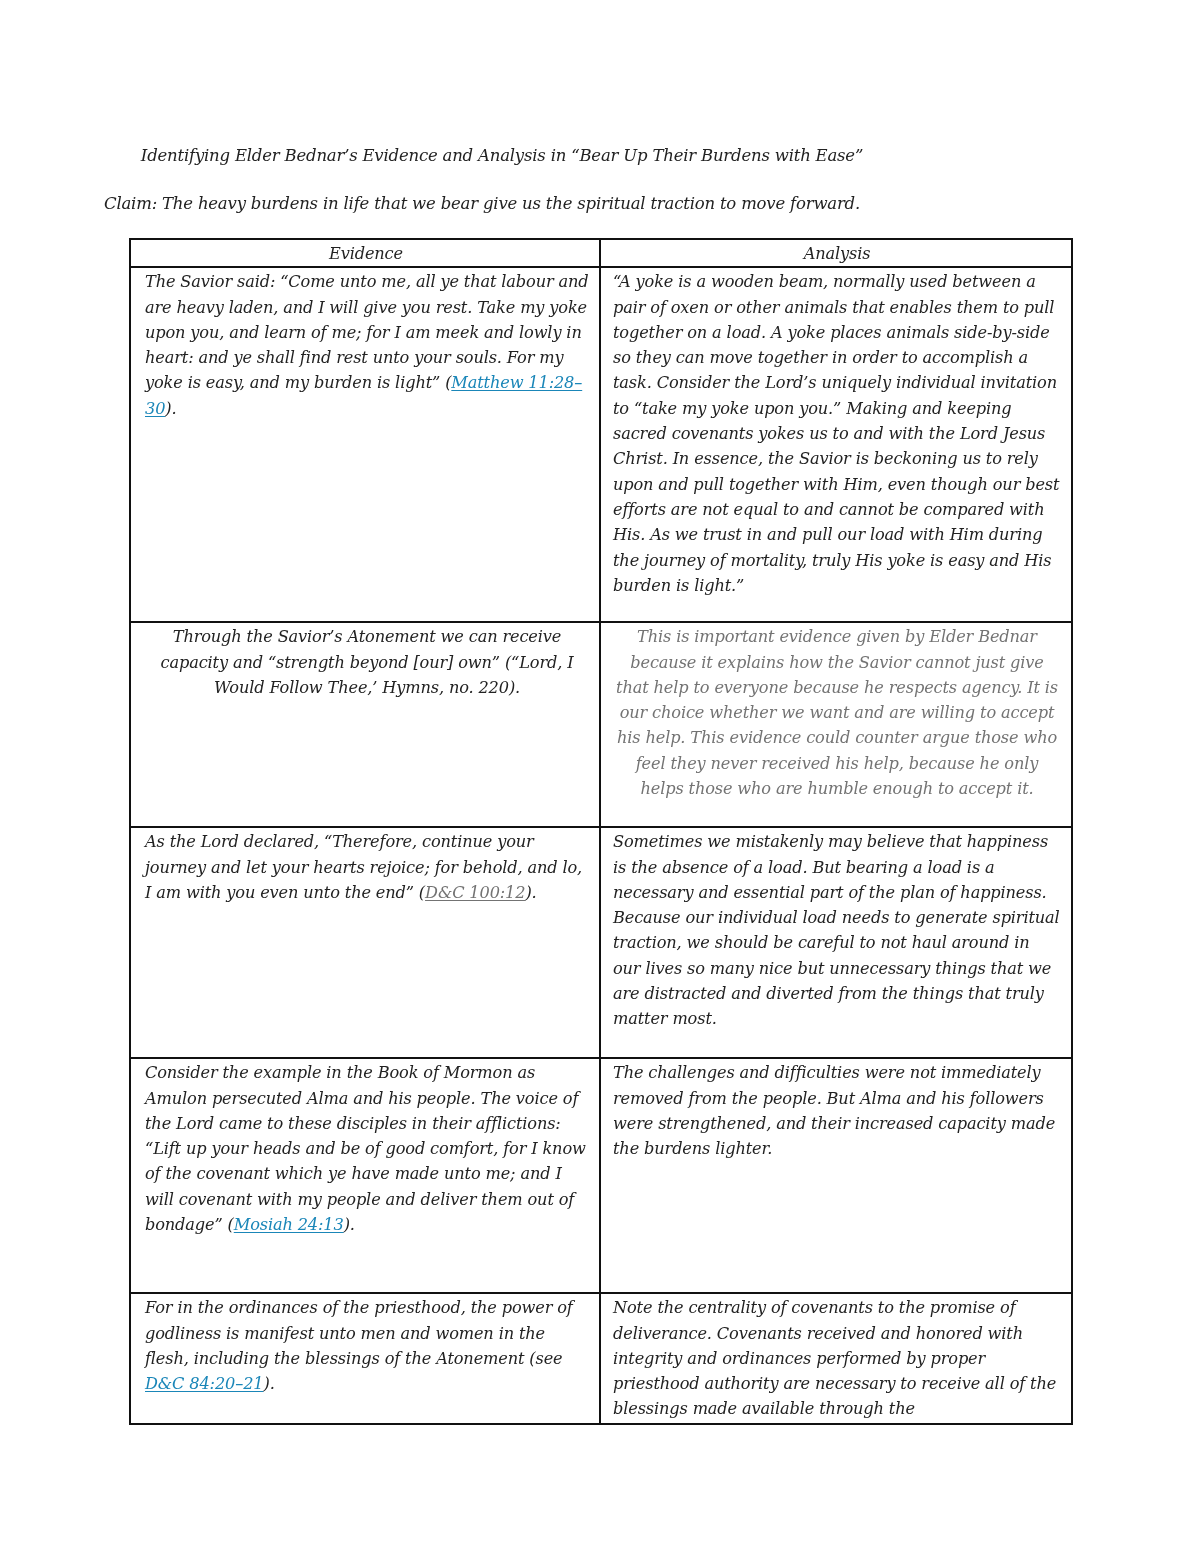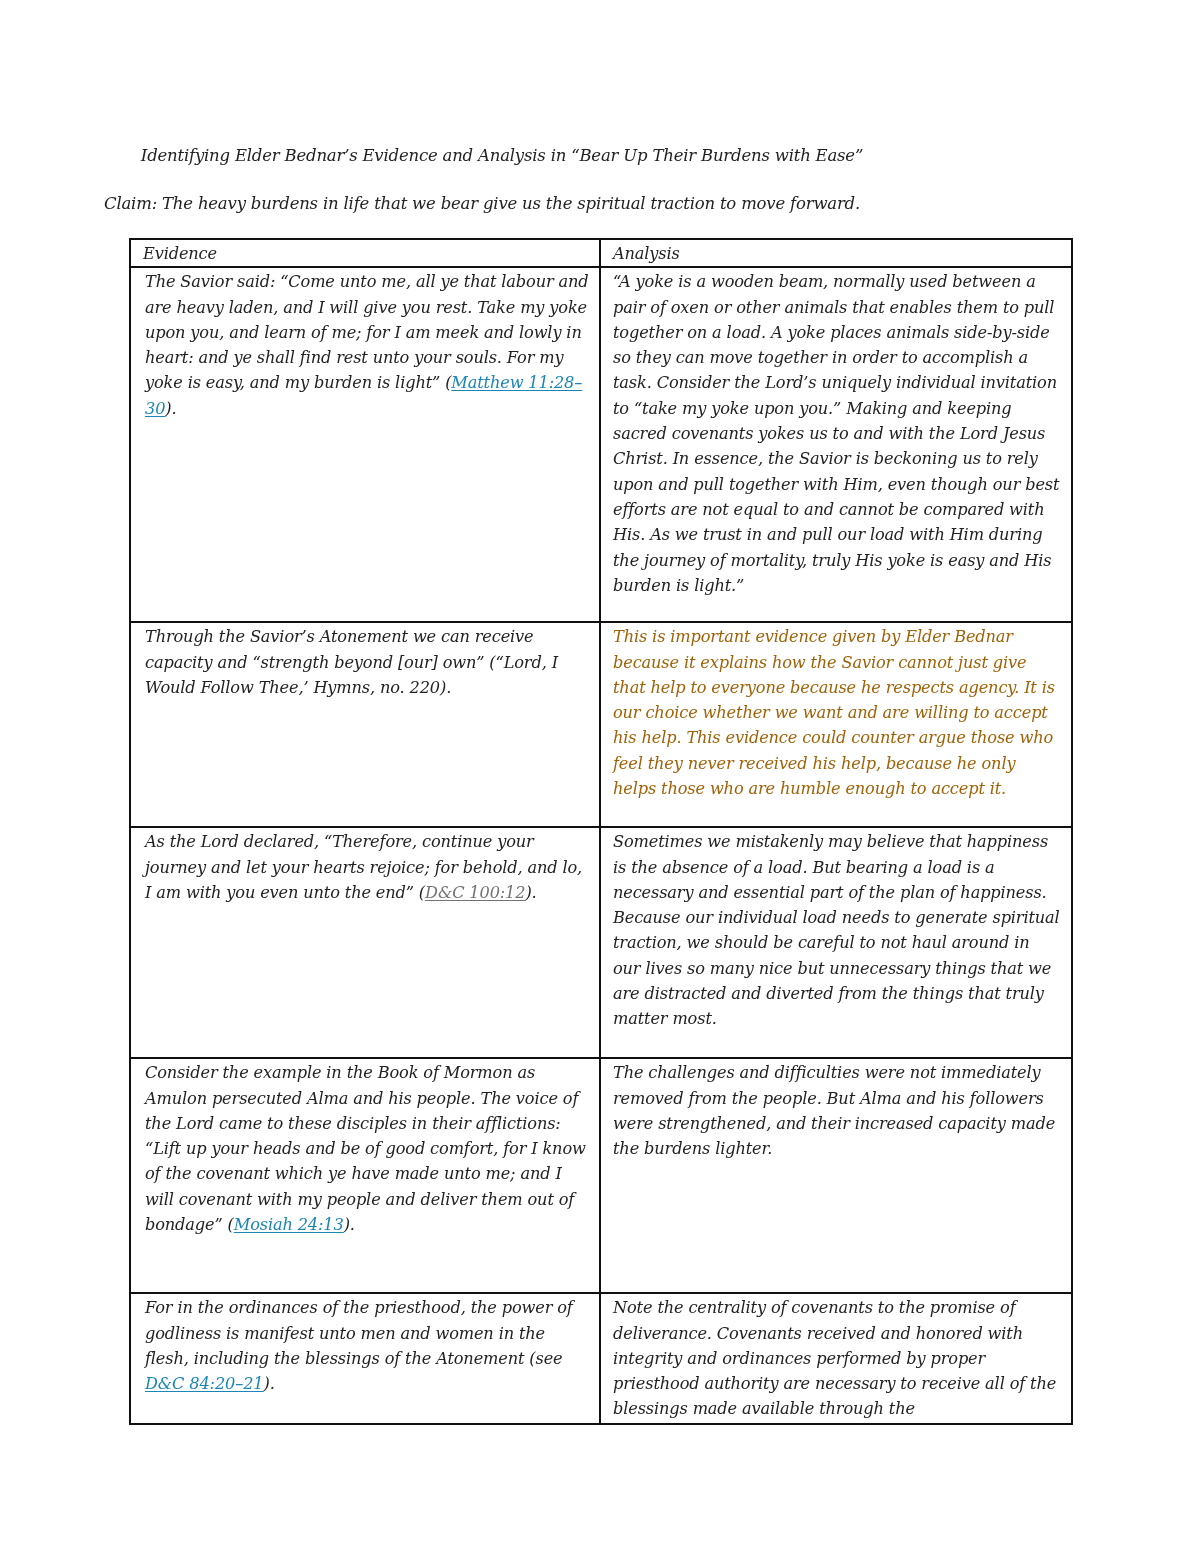--- a/index.html
+++ b/index.html
@@ -19,29 +19,29 @@
   table.ea {
     position: absolute; left: 129px; top: 238px; width: 942px;
     border-collapse: collapse; table-layout: fixed;
     border: 2px solid #111;
   }
   table.ea th, table.ea td {
     border: 2px solid #111; vertical-align: top;
     font-style: italic; font-size: 16.2px; line-height: 25.3px;
     padding: 1px 10px 0 12px; letter-spacing: -0.15px; font-weight: normal;
   }
-  table.ea th { text-align: left; height: 25px; padding-top: 1px; padding-bottom: 0; }
+  table.ea th { text-align: center; height: 25px; padding-top: 1px; padding-bottom: 0; }
   table.ea td.col-a { padding-left: 14px; }
   .r1 td { height: 352px; }
-  .r2 td { height: 202px; }
+  .r2 td { height: 202px; text-align: center; }
   .r3 td { height: 228px; }
   .r4 td { height: 232px; }
   .r5 td { height: 128px; margin-top: 36px; }
   a.ref { color: #1a86b8; text-decoration: underline; text-underline-offset: 2px; }
-  .r2 td.col-b { color: #a16207; }
+  .r2 td.col-b { color: #737373; }
 </style>
 </head>
 <body>
 
 <div class="doc-title">Identifying Elder Bednar’s Evidence and Analysis in “Bear Up Their Burdens with Ease”</div>
 <div class="doc-claim">Claim: The heavy burdens in life that we bear give us the spiritual traction to move forward.</div>
 
 <table class="ea">
   <colgroup>
       <col style="width:470px">

